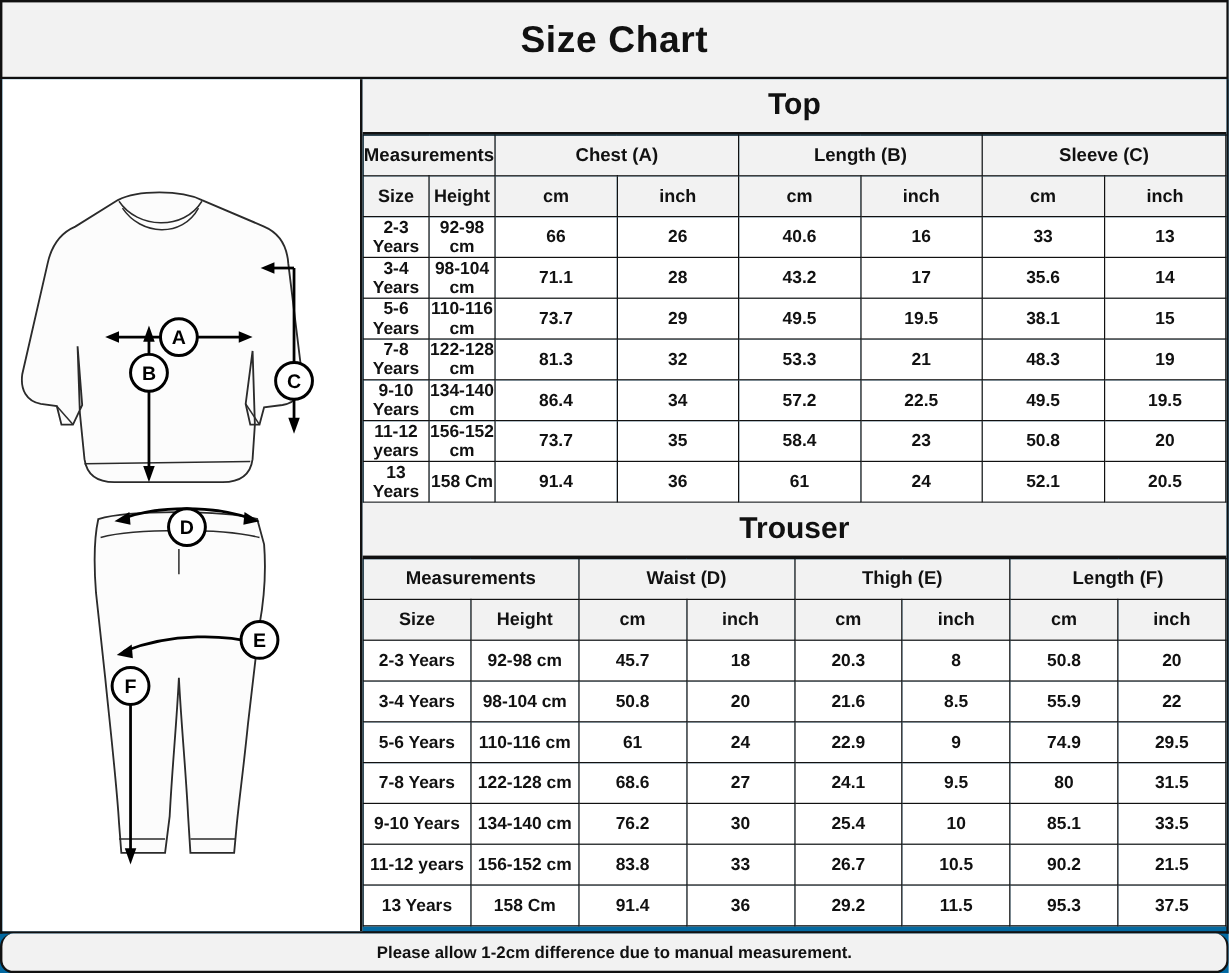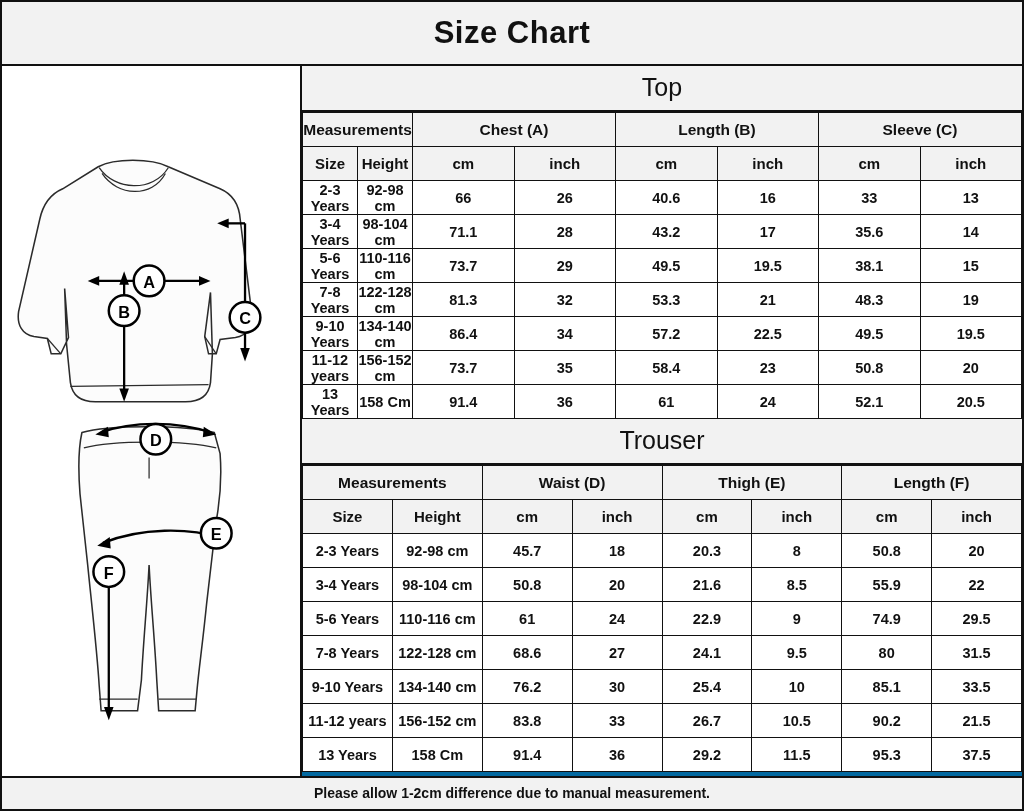--- a/index.html
+++ b/index.html
@@ -59,21 +59,21 @@
   }
   .tables {
     flex: 1;
     display: flex;
     flex-direction: column;
     min-width: 0;
   }
   .section-title {
     text-align: center;
     font-size: 25px;
-    font-weight: normal;
+    font-weight: bold;
     background: #f2f2f2;
     border-bottom: 2px solid #111;
     padding: 7px 0 8px 0;
     box-sizing: border-box;
   }
   table {
     border-collapse: collapse;
     width: 100%;
     table-layout: fixed;
   }
@@ -102,20 +102,21 @@
     border-left: 2px solid #111;
     border-right: 2px solid #111;
     border-bottom: 2px solid #111;
     border-top: 0;
     text-align: center;
     font-size: 14px;
     font-weight: bold;
     padding: 7px 0 8px 0;
     background: #f2f2f2;
     box-sizing: border-box;
+    border-radius: 11px;
   }
   .garment {
     fill: #fcfcfc;
     stroke: #2b2b2b;
     stroke-width: 1.6;
   }
   .garment-line {
     fill: none;
     stroke: #2b2b2b;
     stroke-width: 1.3;

